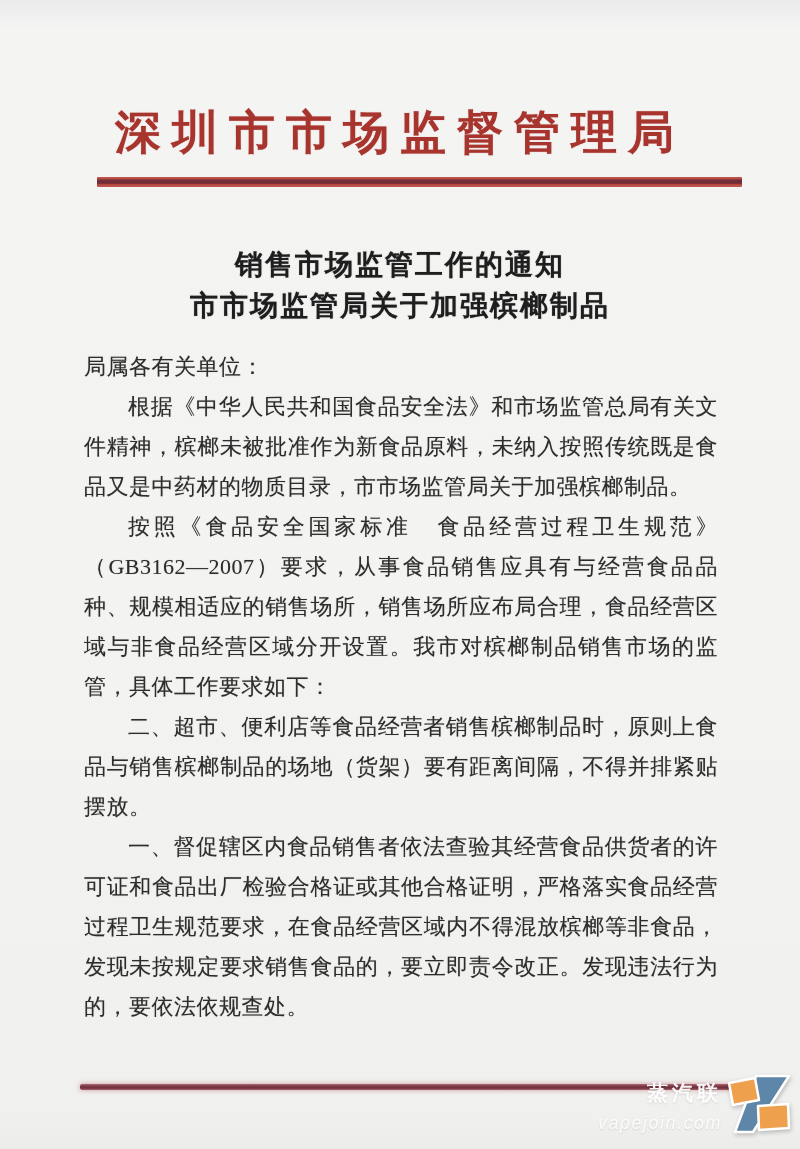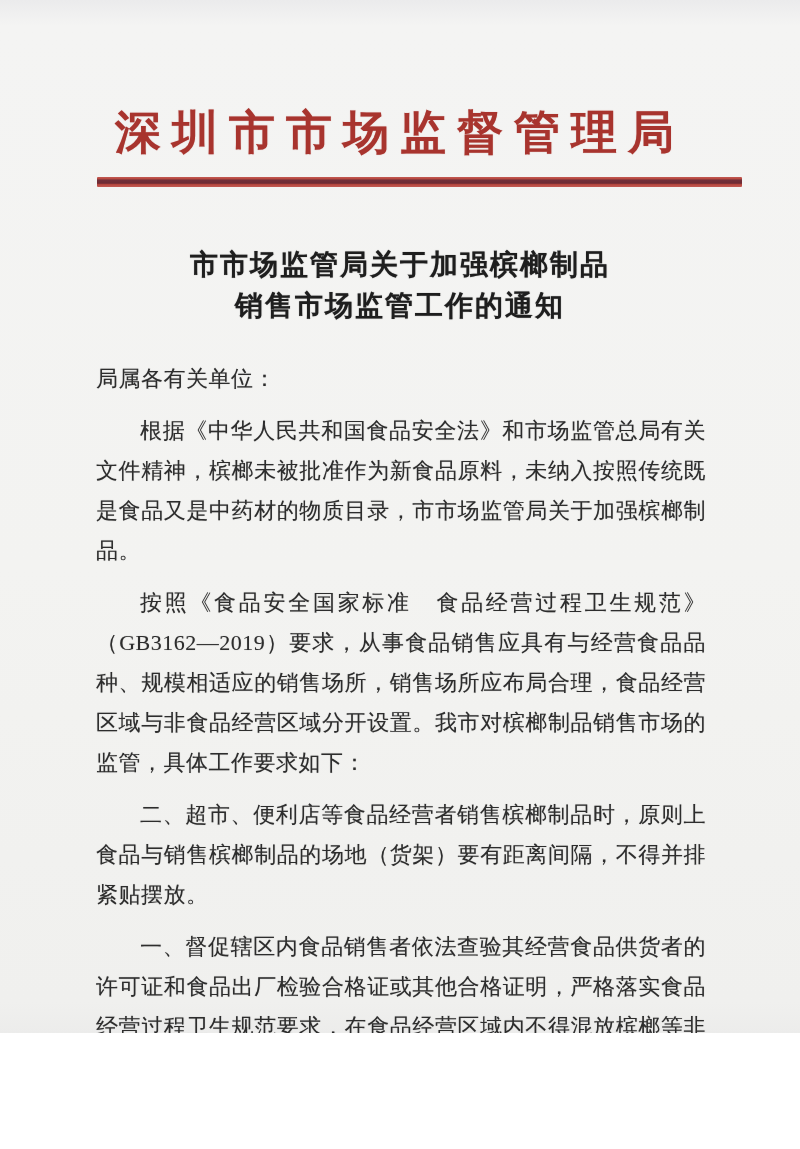--- a/index.html
+++ b/index.html
@@ -1,18 +1,18 @@
 <!DOCTYPE html>
 <html><head>
 <meta charset="utf-8">
 <style>
   html,body{margin:0;padding:0;}
   .page{
     position:relative;
-    width:800px;height:1033px;
+    width:800px;height:1149px;
     margin:0 auto;
     overflow:hidden;
     background:linear-gradient(180deg,#ebebec 0%,#f4f4f3 2.5%,#f3f3f1 55%,#f0f0ee 97%,#ececeb 100%);
     font-family:"Liberation Serif","DejaVu Serif",serif;
   }
   
   .gov-header{
     position:absolute;top:102px;left:0;width:100%;
     text-align:center;
     color:#a8342e;
@@ -38,21 +38,21 @@
     text-shadow:0 0 1px rgba(0,0,0,.5);
   }
   
   .doc-body{
     position:absolute;top:347px;left:84px;width:634px;
     font-size:22px;line-height:40px;color:#2d2d2d;
     text-align:justify;
     letter-spacing:.5px;
     text-shadow:0 0 1px rgba(0,0,0,.3);
   }
-  .doc-body p{margin:12px;text-indent:2em;}
+  .doc-body p{margin:0;text-indent:2em;}
   .doc-body p.salutation{text-indent:0;}
   
   .footer-rule{
     position:absolute;top:1084px;left:80px;width:660px;height:6px;
     background:linear-gradient(180deg,#b06671 0%,#7d3a45 35%,#6f303c 65%,#a95e69 100%);
     box-shadow:0 0 5px rgba(170,80,95,.55);
     border-radius:2px;
   }
   
   .watermark{
@@ -84,28 +84,28 @@
 </head>
 <body>
 
 <div class="page">
 
   <div class="gov-header">深圳市市场监督管理局</div>
 
   <div class="header-rule"></div>
 
   <div class="doc-title">
+    <div>销售市场监管工作的通知</div>
     <div>市市场监管局关于加强槟榔制品</div>
-    <div>销售市场监管工作的通知</div>
   </div>
 
   <div class="doc-body">
     <p class="salutation">局属各有关单位：</p>
     <p>根据《中华人民共和国食品安全法》和市场监管总局有关文件精神，槟榔未被批准作为新食品原料，未纳入按照传统既是食品又是中药材的物质目录，市市场监管局关于加强槟榔制品。</p>
-    <p>按照《食品安全国家标准　食品经营过程卫生规范》（GB3162—2019）要求，从事食品销售应具有与经营食品品种、规模相适应的销售场所，销售场所应布局合理，食品经营区域与非食品经营区域分开设置。我市对槟榔制品销售市场的监管，具体工作要求如下：</p>
+    <p>按照《食品安全国家标准　食品经营过程卫生规范》（GB3162—2007）要求，从事食品销售应具有与经营食品品种、规模相适应的销售场所，销售场所应布局合理，食品经营区域与非食品经营区域分开设置。我市对槟榔制品销售市场的监管，具体工作要求如下：</p>
     <p>二、超市、便利店等食品经营者销售槟榔制品时，原则上食品与销售槟榔制品的场地（货架）要有距离间隔，不得并排紧贴摆放。</p>
     <p>一、督促辖区内食品销售者依法查验其经营食品供货者的许可证和食品出厂检验合格证或其他合格证明，严格落实食品经营过程卫生规范要求，在食品经营区域内不得混放槟榔等非食品，发现未按规定要求销售食品的，要立即责令改正。发现违法行为的，要依法依规查处。</p>
   </div>
 
   <div class="footer-rule"></div>
 
   <div class="watermark">
     <div class="wm-text">
       <span class="wm-name">蒸汽联</span>
       <span class="wm-url">vapejoin.com</span>

